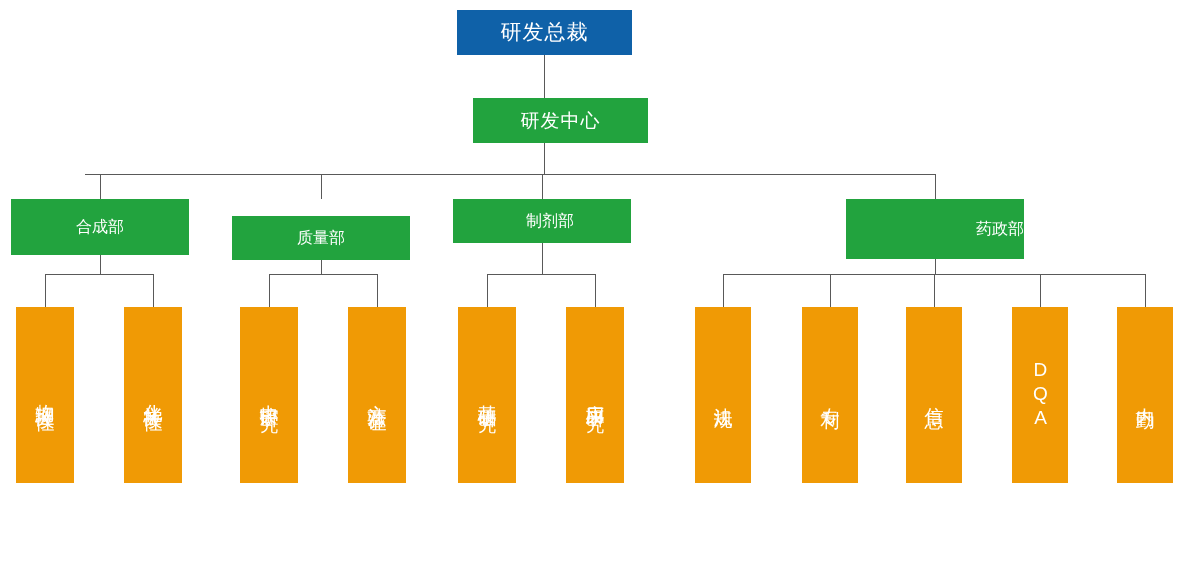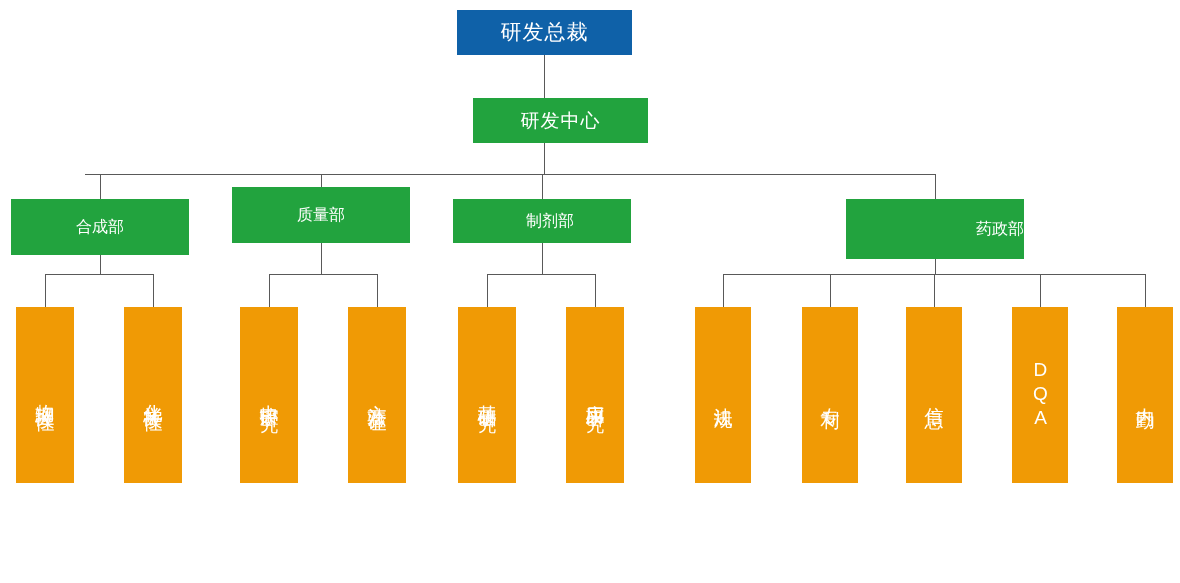--- a/index.html
+++ b/index.html
@@ -85,21 +85,21 @@
     <div class="conn v" style="left: 935px; top: 243px; height: 31px; background: rgb(89, 89, 89);"></div>
     <div class="conn h" style="left: 723px; top: 274px; width: 422px; background: rgb(89, 89, 89);"></div>
     <div class="conn v" style="left: 723px; top: 274px; height: 33px; background: rgb(89, 89, 89);"></div>
     <div class="conn v" style="left: 830px; top: 274px; height: 33px; background: rgb(89, 89, 89);"></div>
     <div class="conn v" style="left: 934px; top: 274px; height: 33px; background: rgb(89, 89, 89);"></div>
     <div class="conn v" style="left: 1040px; top: 274px; height: 33px; background: rgb(89, 89, 89);"></div>
     <div class="conn v" style="left: 1145px; top: 274px; height: 33px; background: rgb(89, 89, 89);"></div>
     <div class="node level-ceo" style="left: 457px; top: 10px; width: 175px; height: 45px; background: rgb(15, 97, 168); color: rgb(255, 255, 255);"><span>研发总裁</span></div>
     <div class="node level-center" style="left: 457px; top: 98px; width: 175px; height: 45px; background: rgb(34, 163, 62); color: rgb(255, 255, 255); margin-left: 16px;"><span>研发中心</span></div>
     <div class="node level-department" style="left: 11px; top: 199px; width: 178px; height: 56px; background: rgb(34, 163, 62); color: rgb(255, 255, 255);"><span>合成部</span></div>
-    <div class="node level-department" style="left: 232px; top: 187px; width: 178px; height: 56px; background: rgb(34, 163, 62); color: rgb(255, 255, 255); justify-content: center;"><span>质量部</span></div>
+    <div class="node level-department" style="left: 232px; top: 216px; width: 178px; height: 44px; background: rgb(34, 163, 62); color: rgb(255, 255, 255); justify-content: center;"><span>质量部</span></div>
     <div class="node level-department" style="left: 453px; top: 199px; width: 178px; height: 44px; background: rgb(34, 163, 62); color: rgb(255, 255, 255); padding-left: 16px;"><span>制剂部</span></div>
     <div class="node level-department" style="left: 846px; top: 199px; width: 178px; height: 60px; background: rgb(34, 163, 62); color: rgb(255, 255, 255); justify-content: flex-end;"><span>药政部</span></div>
     <div class="node level-team" style="left: 16px; top: 307px; width: 58px; height: 176px; background: rgb(240, 154, 5); color: rgb(255, 255, 255);"><span class="vtext">物理改性</span></div>
     <div class="node level-team" style="left: 124px; top: 307px; width: 58px; height: 176px; background: rgb(240, 154, 5); color: rgb(255, 255, 255);"><span class="vtext">化学改性</span></div>
     <div class="node level-team" style="left: 240px; top: 307px; width: 58px; height: 176px; background: rgb(240, 154, 5); color: rgb(255, 255, 255);"><span class="vtext">中控研究</span></div>
     <div class="node level-team" style="left: 348px; top: 307px; width: 58px; height: 176px; background: rgb(240, 154, 5); color: rgb(255, 255, 255);"><span class="vtext">方法验证</span></div>
     <div class="node level-team" style="left: 458px; top: 307px; width: 58px; height: 176px; background: rgb(240, 154, 5); color: rgb(255, 255, 255);"><span class="vtext">基础研究</span></div>
     <div class="node level-team" style="left: 566px; top: 307px; width: 58px; height: 176px; background: rgb(240, 154, 5); color: rgb(255, 255, 255);"><span class="vtext">应用研究</span></div>
     <div class="node level-team" style="left: 695px; top: 307px; width: 56px; height: 176px; background: rgb(240, 154, 5); color: rgb(255, 255, 255);"><span class="vtext">法规</span></div>
     <div class="node level-team" style="left: 802px; top: 307px; width: 56px; height: 176px; background: rgb(240, 154, 5); color: rgb(255, 255, 255);"><span class="vtext">专利</span></div>

